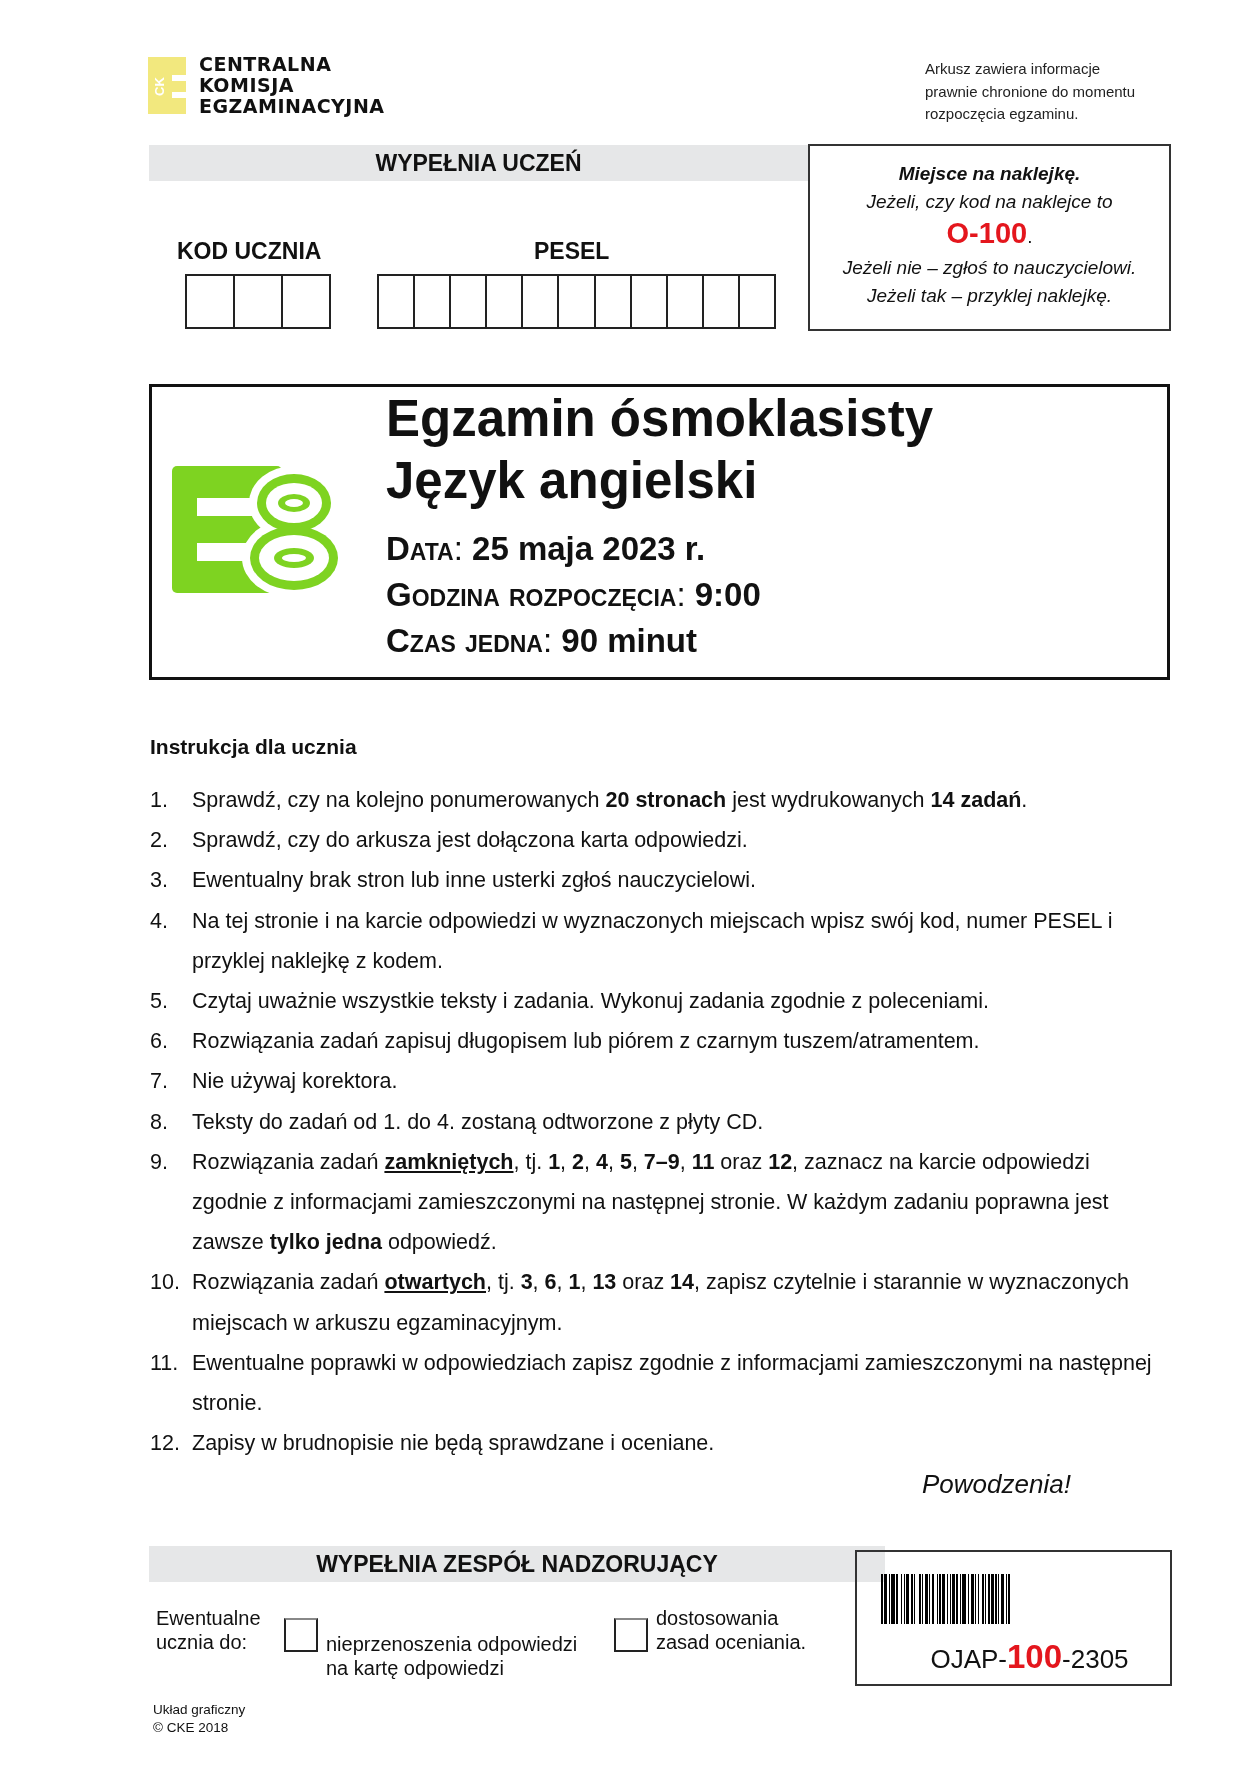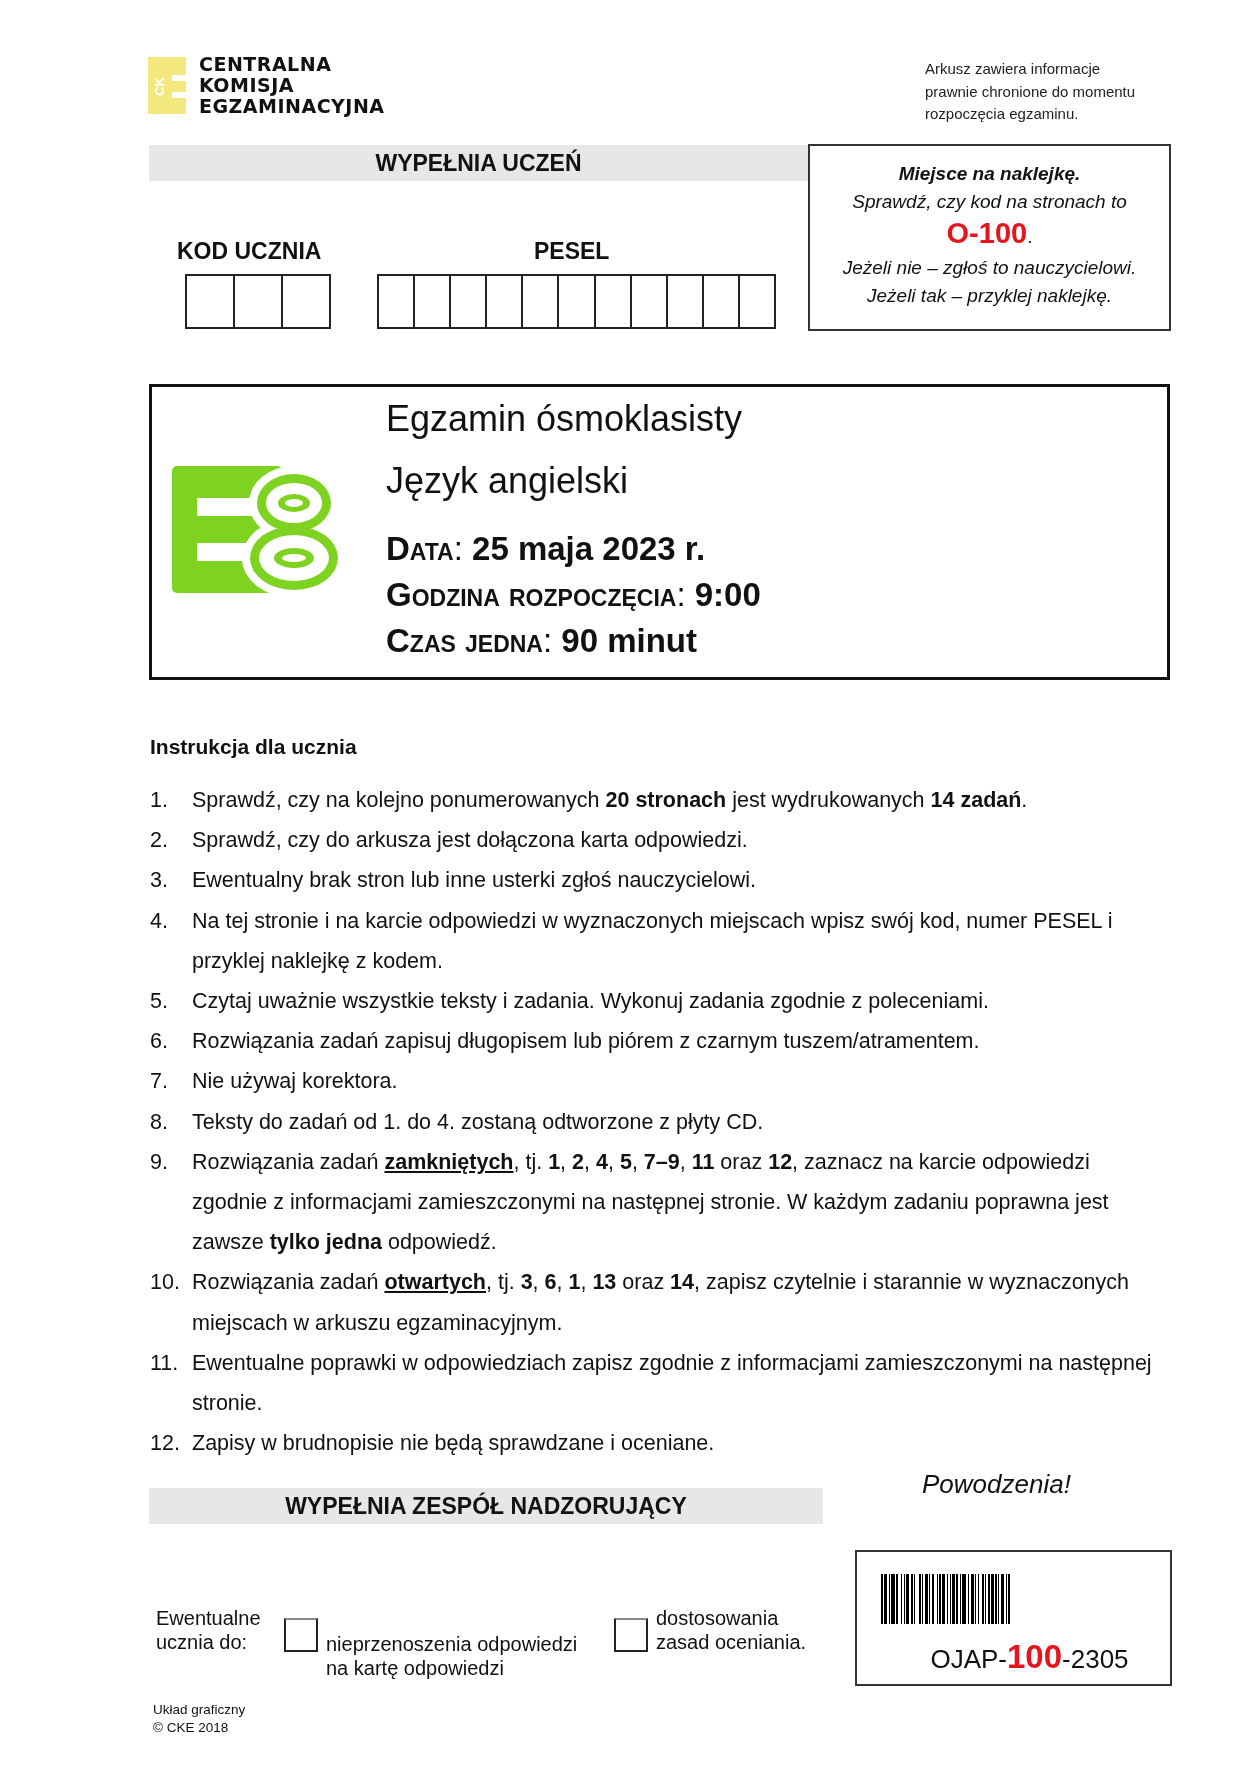--- a/index.html
+++ b/index.html
@@ -26,35 +26,35 @@
   .pesel-boxes .cell{width:34.1px;}
   .sticker{left:808px;top:144px;width:359px;height:183px;border:2px solid #333;text-align:center;font-style:italic;font-size:19px;line-height:28px;}
   .sticker .t1{font-weight:bold;margin-top:14px;}
   .sticker .code-line{font-style:normal;font-weight:bold;font-size:29px;line-height:34px;}
   .sticker .code{color:#e4161d;}
   .sticker .dot{font-weight:normal;font-size:19px;color:#111;}
   
   .title-box{left:149px;top:384px;width:1015px;height:290px;border:3px solid #111;}
   .e8{left:172px;top:466px;}
   .title-text{left:386px;top:388px;}
-  .title-main{font-weight:normal;font-size:36px;line-height:62px;}
+  .title-main{font-weight:bold;font-size:51px;line-height:62px;}
   .title-meta{font-size:33px;line-height:46px;margin-top:14px;}
   .sc{font-variant:small-caps;font-weight:bold;}
   .title-meta b{font-weight:bold;}
   
   .instr-head{left:150px;top:735px;font-weight:bold;font-size:21px;}
   .instr{left:150px;top:780px;width:1010px;font-size:21.5px;line-height:40.2px;}
   .item{display:flex;}
   .num{width:42px;flex:none;}
   .txt{flex:1;}
   .txt b{font-weight:bold;}
   .txt u{font-weight:bold;text-decoration:underline;}
   .luck{left:922px;top:1469px;font-weight:normal;font-style:italic;font-size:26px;}
   
-  .band-sup{left:149px;top:1488px;width:674px;}
+  .band-sup{left:149px;top:1546px;width:736px;}
   .sup-lbl{left:156px;top:1606px;font-size:20px;line-height:24px;}
   .chk{width:30px;height:30px;border:2px solid #222;border-top-color:#888;}
   .chk1{left:284px;top:1618px;}
   .chk2{left:614px;top:1618px;}
   .sup-o1{left:326px;top:1606px;font-size:20px;line-height:24px;margin-top:26px;}
   .sup-o2{left:656px;top:1606px;font-size:20px;line-height:24px;}
   .barcode-box{left:855px;top:1550px;width:313px;height:132px;border:2px solid #333;}
   .bars{position:absolute;left:24px;top:22px;height:50px;display:flex;}
   .bars span{display:block;height:50px;background:#000;}
   .bcode{position:absolute;left:0;right:0;top:86px;text-align:center;font-size:26px;margin-left:32px;}
@@ -97,21 +97,21 @@
     <div class="cell"></div>
     <div class="cell"></div>
     <div class="cell"></div>
     <div class="cell"></div>
     <div class="cell"></div>
     <div class="cell"></div>
   </div>
 
 <div class="abs sticker">
   <div class="t1">Miejsce na naklejkę.</div>
-  <div>Sprawdź, czy kod na stronach to</div>
+  <div>Jeżeli, czy kod na naklejce to</div>
   <div class="code-line"><span class="code">O-100</span><span class="dot">.</span></div>
   <div>Jeżeli nie – zgłoś to nauczycielowi.</div>
   <div>Jeżeli tak – przyklej naklejkę.</div>
 </div>
 
 <div class="abs title-box"></div>
 <div class="abs e8">
   <svg width="180" height="130" viewBox="0 0 180 130">
     <rect x="0" y="0" width="110" height="127" rx="5" fill="#7ed321"></rect>
     <rect x="25" y="32" width="85" height="18" fill="#fff"></rect>

